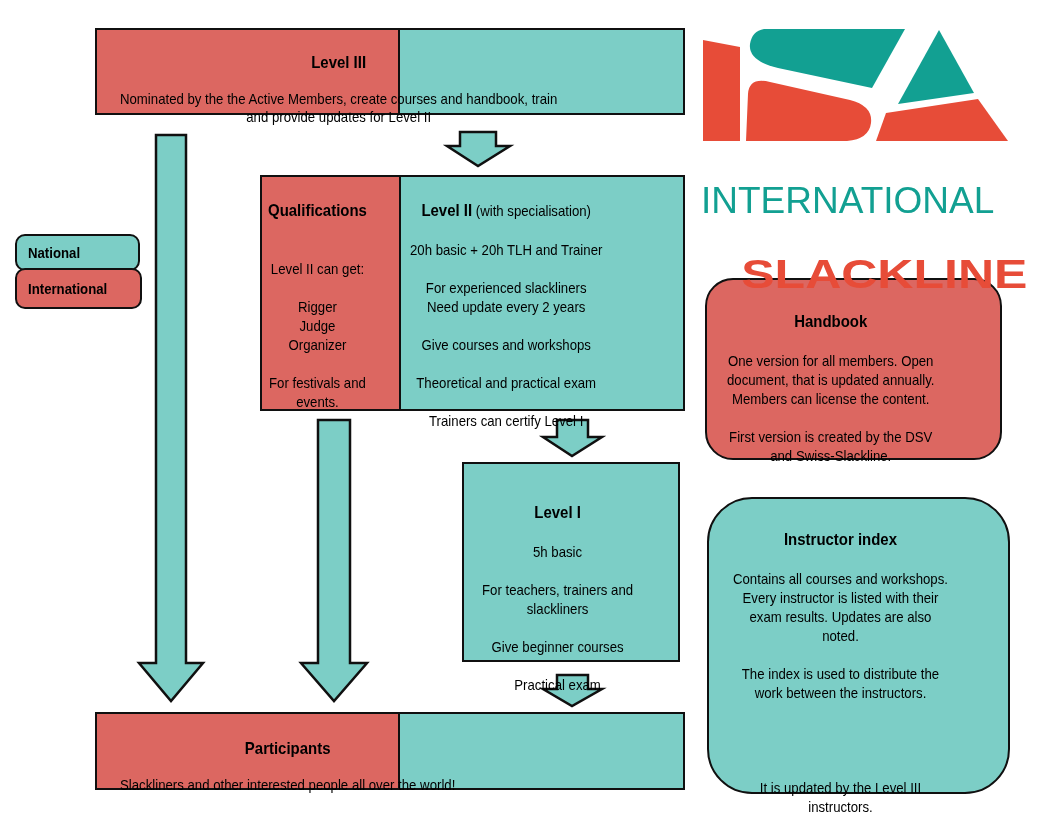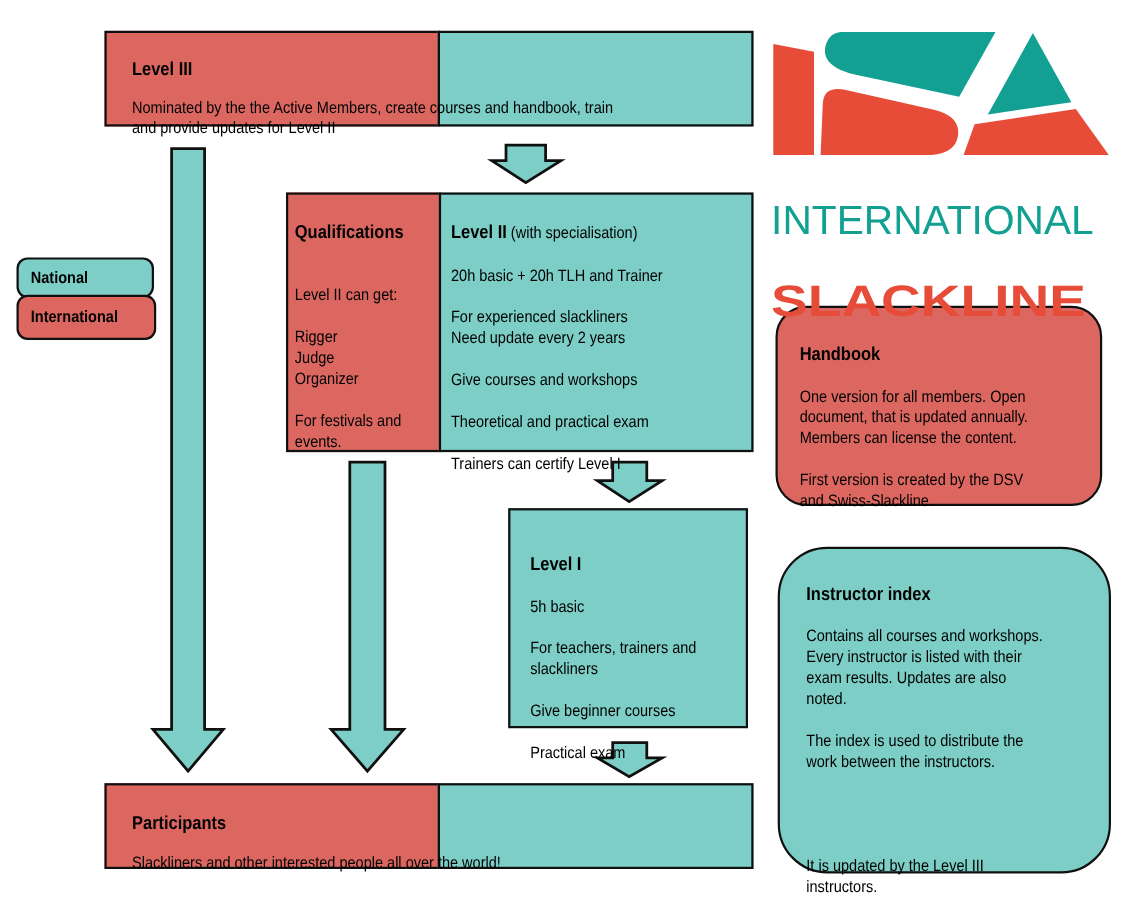--- a/index.html
+++ b/index.html
@@ -1,21 +1,21 @@
 <!DOCTYPE html>
 <html style="--red: #DC6761; --teal: #7CCEC6; --logo-red: #E74C38; --logo-teal: #12A092;"><head>
 <meta charset="utf-8">
 <style>
   html,body{margin:0;padding:0;}
   body{
     width:1038px;height:823px;position:relative;background:#ffffff;
     font-family:"Liberation Sans","DejaVu Sans",sans-serif;color:#000;
     overflow:hidden;
   }
-  .canvas{position:absolute;left:0;top:0;width:1038px;height:823px;background:#fff;}
+  .canvas{position:absolute;left:0;top:0;width:1038px;height:823px;background:#fff;text-align:center;}
   .box{position:absolute;box-sizing:border-box;border:2px solid #101010;}
   .red{background:var(--red,#DC6761);}
   .teal{background:var(--teal,#7CCEC6);}
   .rounded{border-radius:10px;}
   .txt{
     position:absolute;z-index:5;
     transform:scaleX(0.88);transform-origin:0 0;
     white-space:pre-line;font-size:15px;line-height:19px;
   }
   .txt .ttl{font-size:17px;font-weight:bold;line-height:20px;white-space:pre;}

